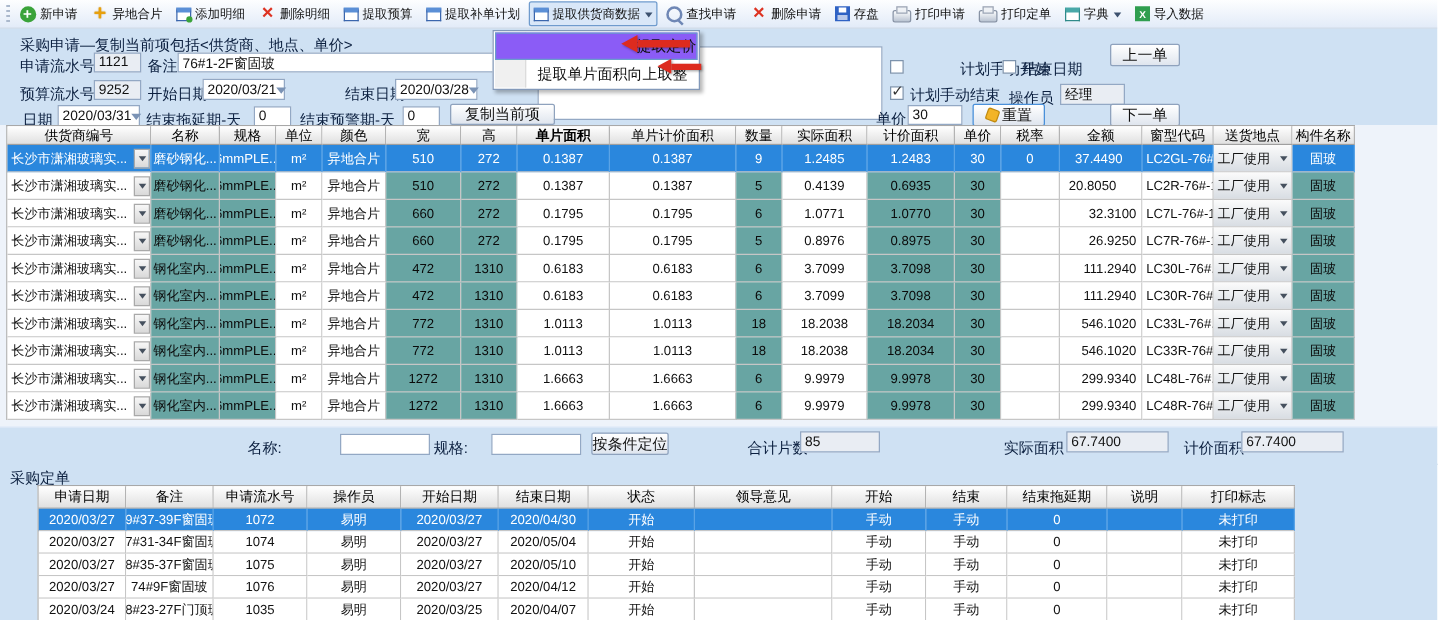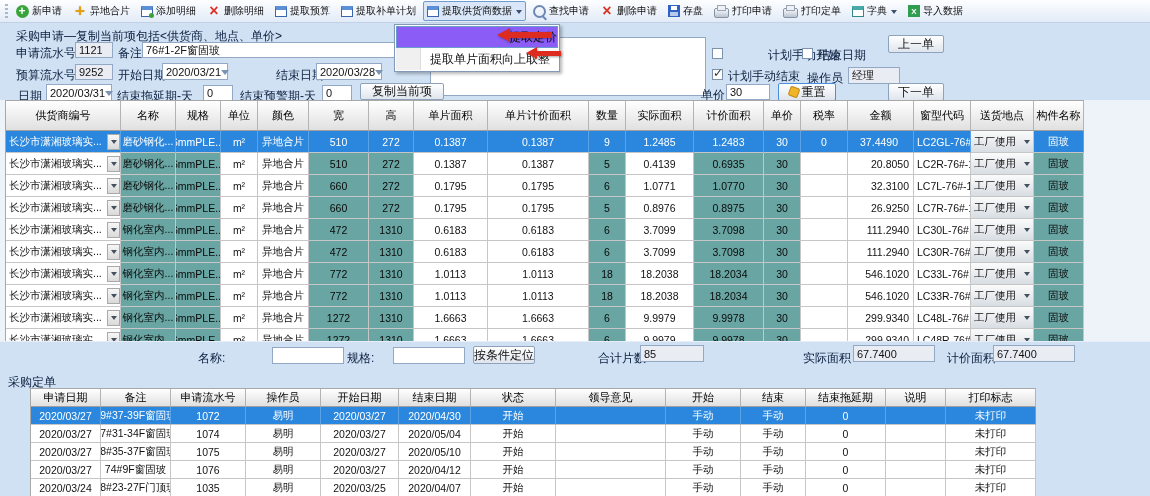--- a/index.html
+++ b/index.html
@@ -63,21 +63,21 @@
   .red-arrow.a1 .tail{width:42px;height:6px;background:#dd2b1f;}
   .red-arrow.a2 .head{border-width:6px 11px 6px 0;border-color:transparent #dd2b1f transparent transparent;}
   .red-arrow.a2 .tail{width:24px;height:5px;background:#dd2b1f;}
 
   
   .content-bg{position:absolute;left:0;top:100px;width:1150px;height:241px;background:#eef3fa;}
   .grid{position:absolute;border-top:1px solid #a8a8a8;border-left:1px solid #a8a8a8;background:#fff;z-index:5;}
   .g-row{display:flex;}
   .grid.main .g-row{height:22px;}
   .grid.orders .g-row{height:18px;}
-  .grid .g-row.g-head{height:30px;}
+  .grid .g-row.g-head{height:15px;}
   .grid.orders .g-row.g-head{height:18px;}
   .g-cell{box-sizing:border-box;border-right:1px solid #c6c6c6;border-bottom:1px solid #c6c6c6;background:#fff;
           font-size:10.5px;display:flex;align-items:center;justify-content:center;overflow:hidden;white-space:nowrap;}
   .g-h{background:linear-gradient(#ffffff,#e0e0e0);border-right:1px solid #b3b3b3;border-bottom:1px solid #9f9f9f;
        font-size:11px;color:#000;}
   .g-cell.teal{background:#68a5a3;color:#0a0a0a;}
   .g-row.sel .g-cell{background:#2a87dd;color:#fff;border-right-color:#5aa3e6;}
   .g-cell.dd-btn,.g-row.sel .g-cell.dd-btn{background:linear-gradient(#fbfbfb,#d8dde3);color:#111;border-right-color:#c6c6c6;}
   .g-cell.has-dd{justify-content:flex-start;padding-left:3px;}
   .g-cell.has-dd .cell-text{flex:1;overflow:hidden;text-overflow:ellipsis;}
@@ -223,21 +223,21 @@
 <div class="content-bg" data-name="grid-background"></div>
 <div class="grid main" style="left:5px;top:100px;" data-name="purchase-items-grid">
     <div class="g-row g-head" data-name="grid-header-row">
       <div class="g-cell g-h" data-name="column-header" style="width: 115px;">供货商编号</div>
       <div class="g-cell g-h" data-name="column-header" style="width: 55px;">名称</div>
       <div class="g-cell g-h" data-name="column-header" style="width: 45px;">规格</div>
       <div class="g-cell g-h" data-name="column-header" style="width: 37px;">单位</div>
       <div class="g-cell g-h" data-name="column-header" style="width: 51px;">颜色</div>
       <div class="g-cell g-h" data-name="column-header" style="width: 60px;">宽</div>
       <div class="g-cell g-h" data-name="column-header" style="width: 45px;">高</div>
-      <div class="g-cell g-h" data-name="column-header" style="width: 74px;">单片面积</div>
+      <div class="g-cell g-h" data-name="column-header" style="width: 74px; font-weight: bold;">单片面积</div>
       <div class="g-cell g-h" data-name="column-header" style="width: 101px;">单片计价面积</div>
       <div class="g-cell g-h" data-name="column-header" style="width: 37px;">数量</div>
       <div class="g-cell g-h" data-name="column-header" style="width: 68px;">实际面积</div>
       <div class="g-cell g-h" data-name="column-header" style="width: 70px;">计价面积</div>
       <div class="g-cell g-h" data-name="column-header" style="width: 37px;">单价</div>
       <div class="g-cell g-h" data-name="column-header" style="width: 47px;">税率</div>
       <div class="g-cell g-h" data-name="column-header" style="width: 66px;">金额</div>
       <div class="g-cell g-h" data-name="column-header" style="width: 57px;">窗型代码</div>
       <div class="g-cell g-h" data-name="column-header" style="width: 63px;">送货地点</div>
       <div class="g-cell g-h" data-name="column-header" style="width: 50px;">构件名称</div>
@@ -279,21 +279,21 @@
       <div class="g-cell" data-name="cell" style="width: 51px;">异地合片</div>
       <div class="g-cell teal" data-name="cell" style="width: 60px;">510</div>
       <div class="g-cell teal" data-name="cell" style="width: 45px;">272</div>
       <div class="g-cell" data-name="cell" style="width: 74px;">0.1387</div>
       <div class="g-cell" data-name="cell" style="width: 101px;">0.1387</div>
       <div class="g-cell teal" data-name="cell" style="width: 37px;">5</div>
       <div class="g-cell" data-name="cell" style="width: 68px;">0.4139</div>
       <div class="g-cell teal" data-name="cell" style="width: 70px; text-align: center;">0.6935</div>
       <div class="g-cell teal" data-name="cell" style="width: 37px;">30</div>
       <div class="g-cell" data-name="cell" style="width: 47px;"></div>
-      <div class="g-cell" data-name="cell" style="width: 66px; justify-content: flex-end; padding-right: 4px;">20.8050</div>
+      <div class="g-cell" data-name="cell" style="width: 66px; justify-content: flex-end; padding-right: 20px;">20.8050</div>
       <div class="g-cell" data-name="cell" style="width: 57px; justify-content: flex-start; padding-left: 3px;">LC2R-76#-1F</div>
       <div class="g-cell has-dd dd-btn" data-name="cell" style="width: 63px;">
         <span class="cell-text" data-name="cell-text">工厂使用</span>
         <span class="dd-arrow" data-name="dropdown-arrow-icon"></span>
       </div>
       <div class="g-cell teal" data-name="cell" style="width: 50px;">固玻</div>
     </div>
     <div class="g-row" data-name="table-row">
       <div class="g-cell has-dd" data-name="cell" style="width: 115px;">
         <span class="cell-text" data-name="cell-text">长沙市潇湘玻璃实...</span>

